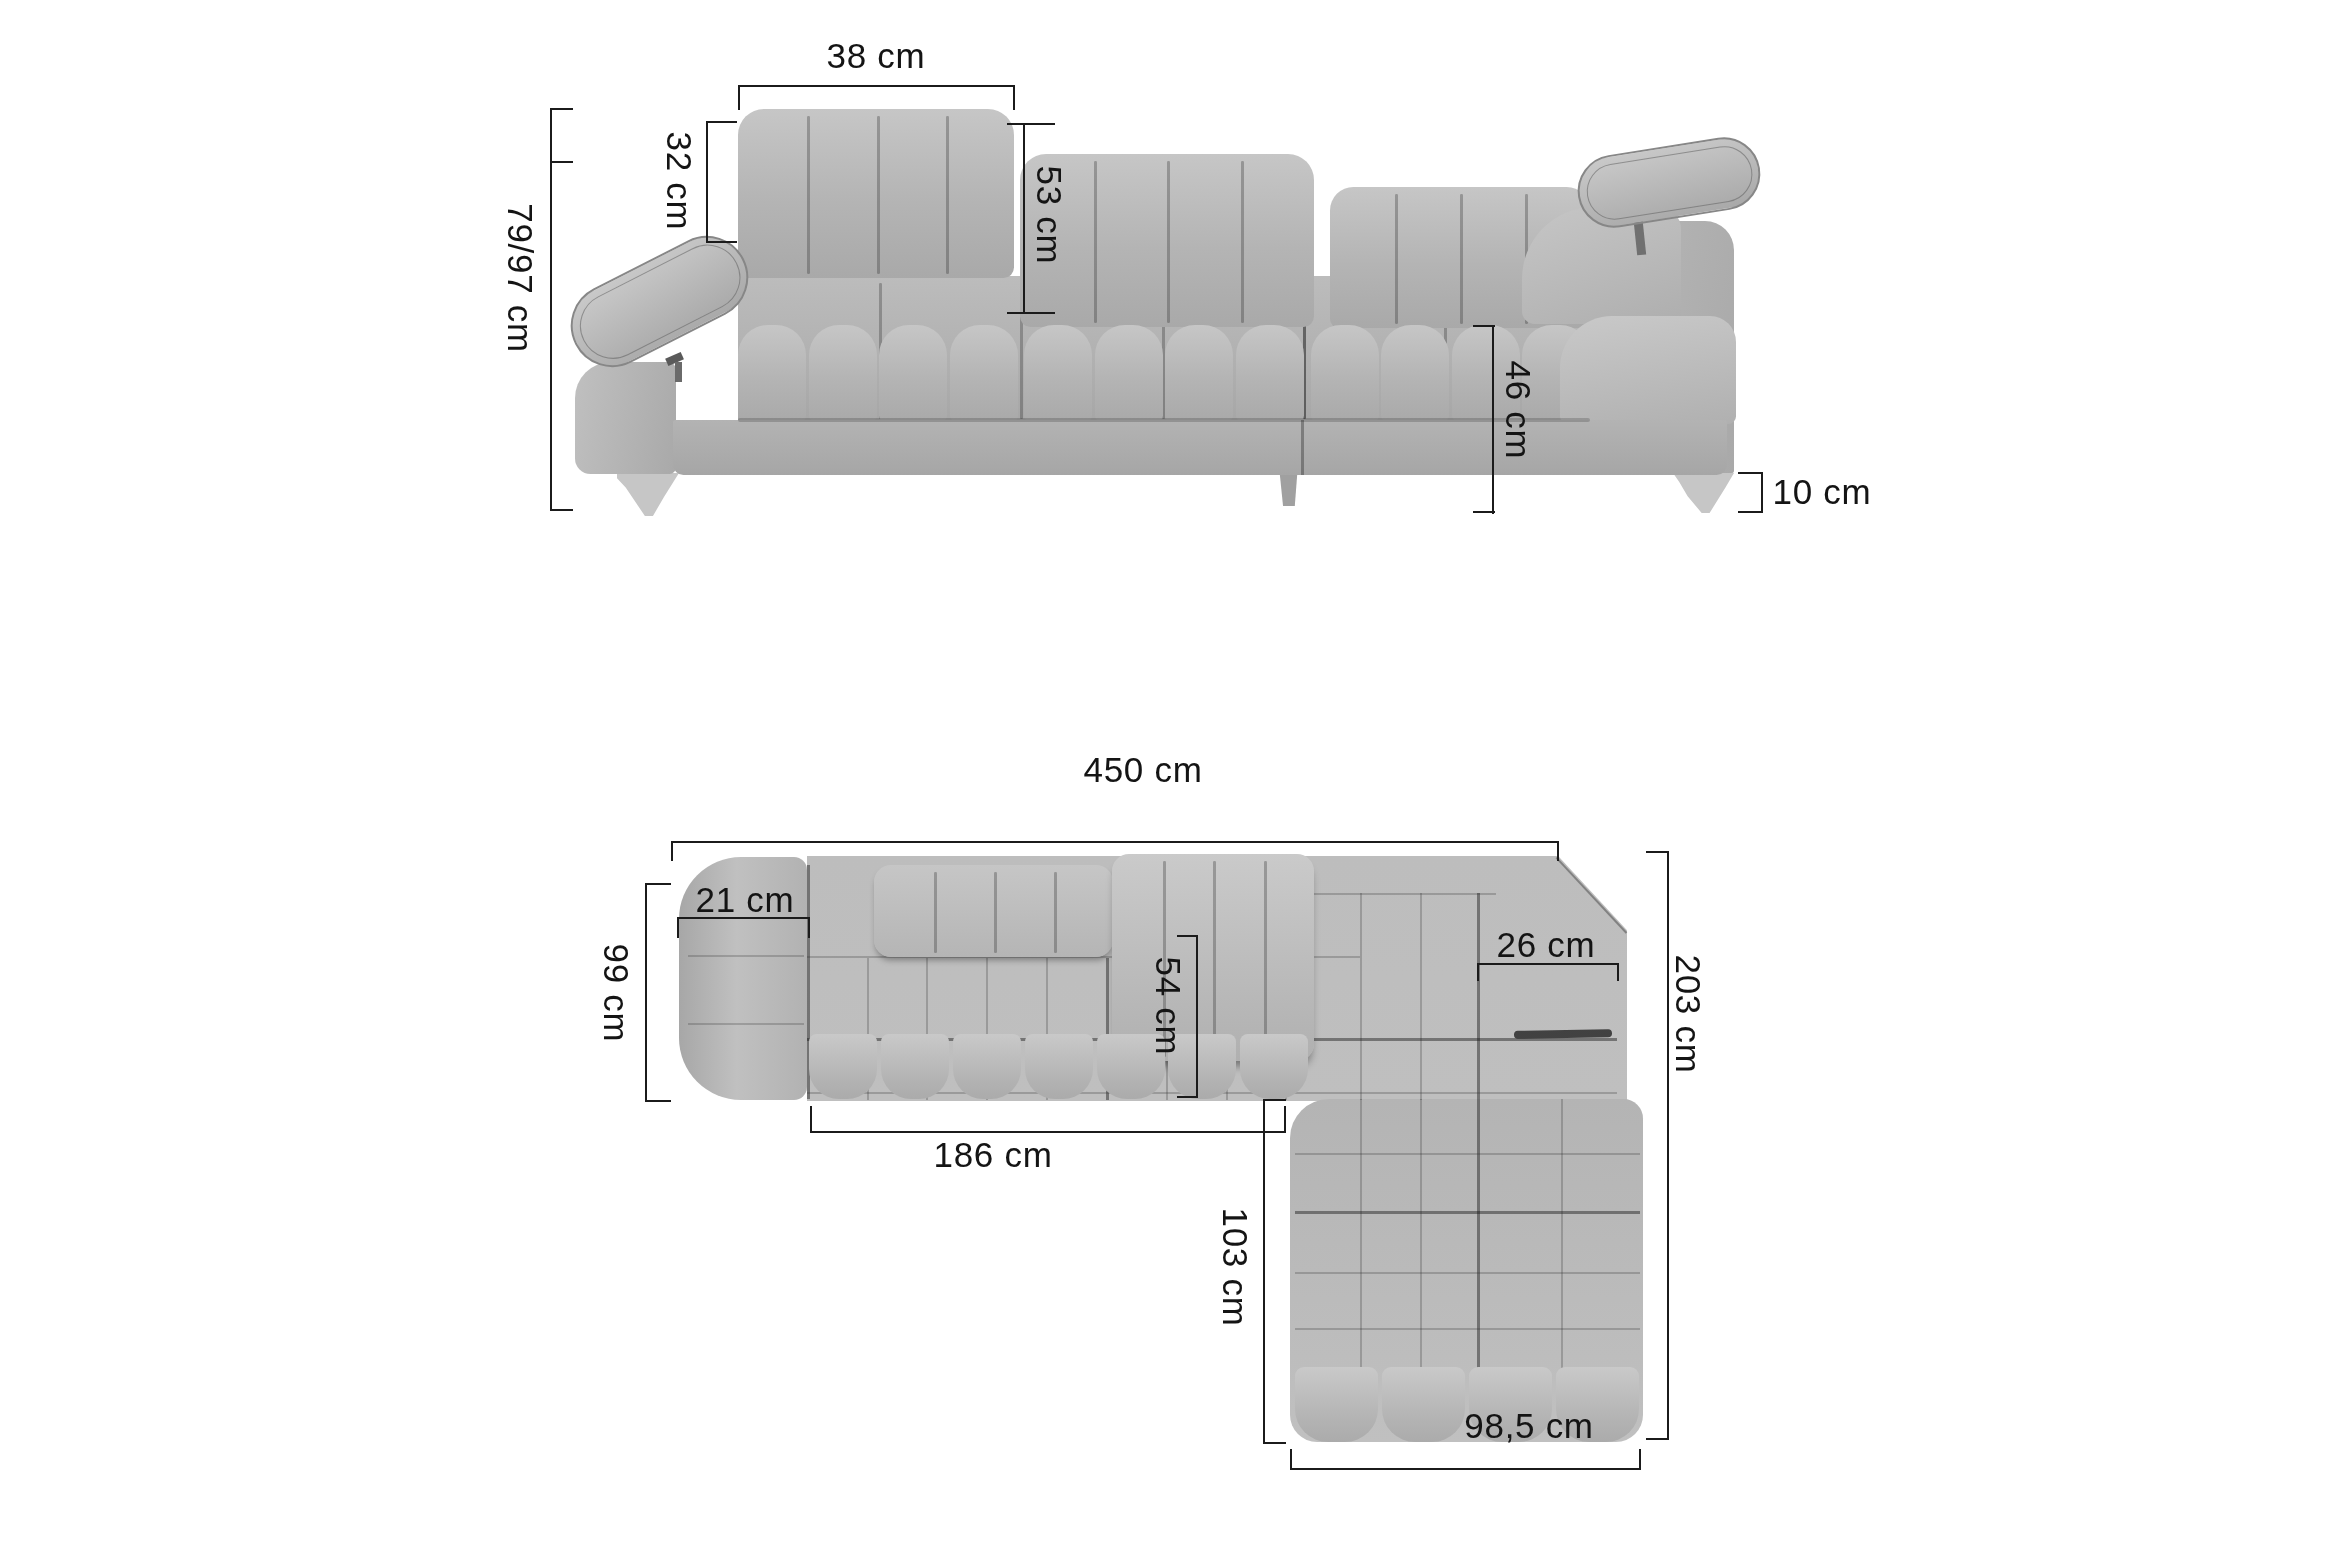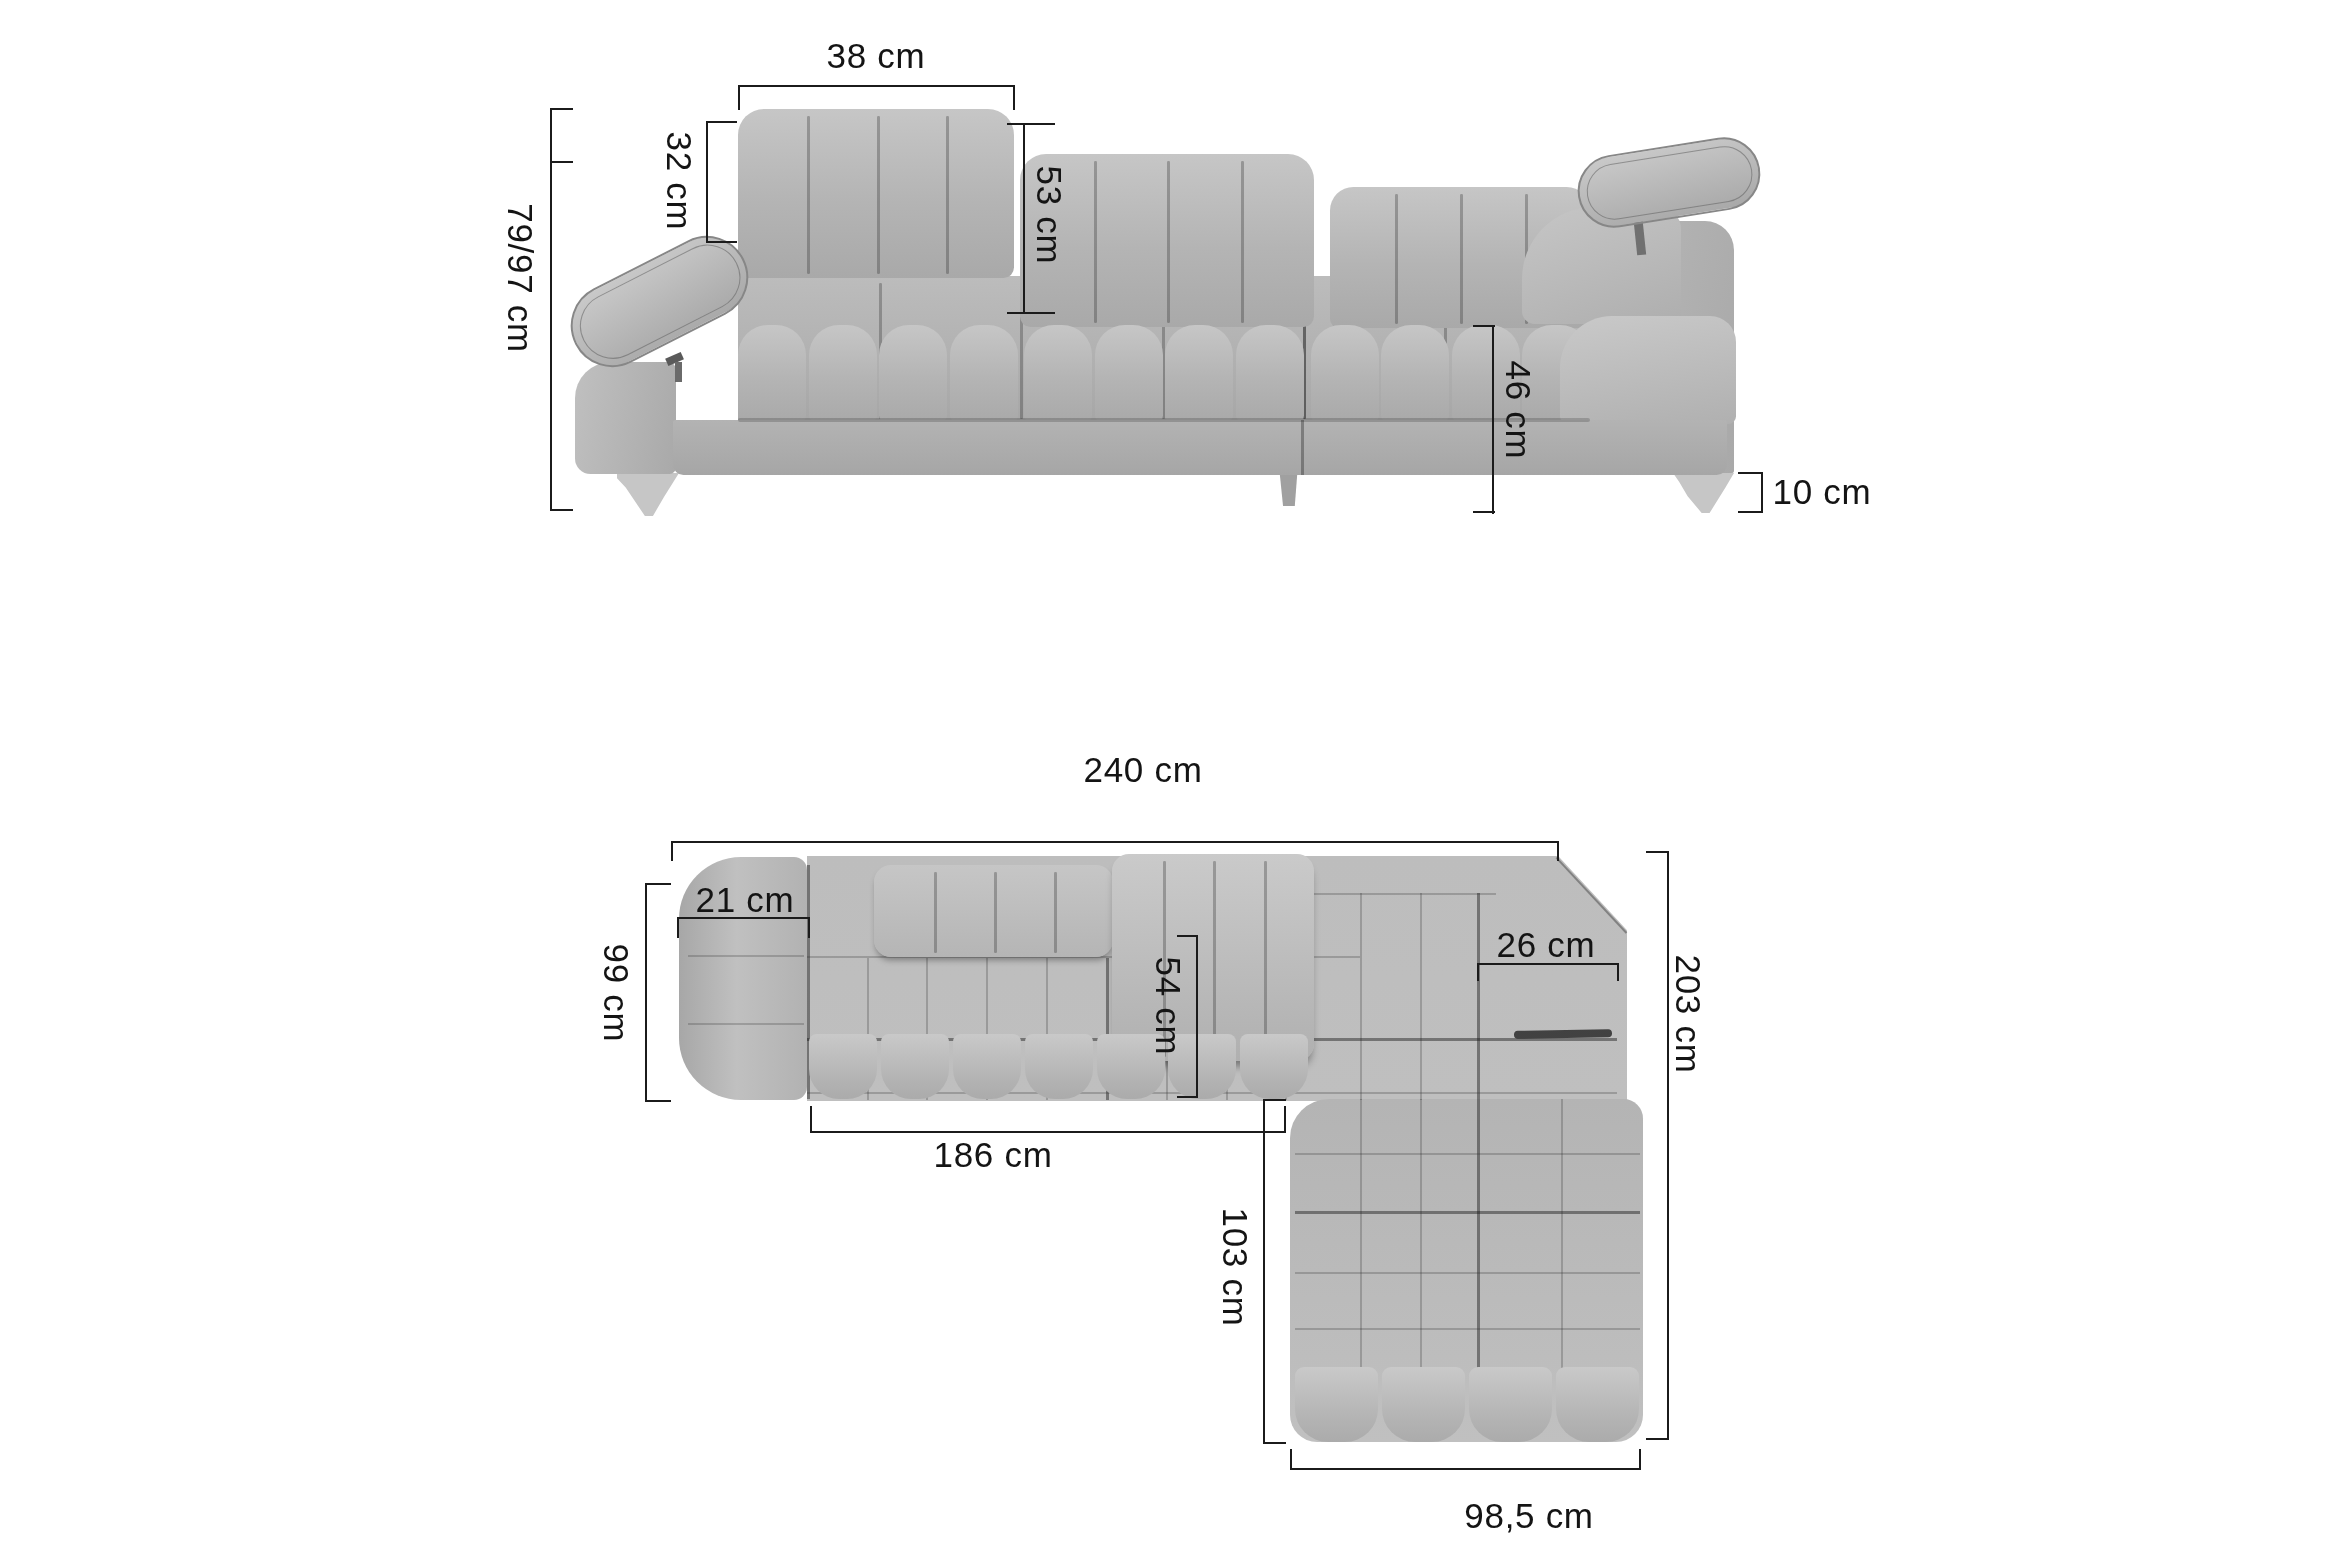--- a/index.html
+++ b/index.html
@@ -210,21 +210,21 @@
     <div class="bumprow" style="left:1295px;top:1367px;width:345px;height:75px;gap:3.9px;">
       <div class="bump" style="flex:0 0 83px;border-radius:9px 9px 33px 33px;"></div>
       <div class="bump" style="flex:0 0 83px;border-radius:9px 9px 33px 33px;"></div>
       <div class="bump" style="flex:0 0 83px;border-radius:9px 9px 33px 33px;"></div>
       <div class="bump" style="flex:0 0 83px;border-radius:9px 9px 33px 33px;"></div>
     </div>
 
     <div class="dlh" style="left:671px;top:841px;width:887px;"></div>
     <div class="dlv" style="left:671px;top:841px;height:19.5px;"></div>
     <div class="dlv" style="left:1557px;top:841px;height:19.5px;"></div>
-    <span class="dim-label" style="left:1143px;top:770px;">240 cm</span>
+    <span class="dim-label" style="left:1143px;top:770px;">450 cm</span>
 
     <div class="dlv" style="left:645px;top:883px;height:219px;"></div>
     <div class="dlh" style="left:645px;top:883px;width:26px;"></div>
     <div class="dlh" style="left:645px;top:1100px;width:26px;"></div>
     <span class="dim-label vert" style="left:616px;top:993px;">99 cm</span>
 
     <div class="dlh" style="left:677px;top:917px;width:133px;"></div>
     <div class="dlv" style="left:677px;top:917px;height:21px;"></div>
     <div class="dlv" style="left:808px;top:917px;height:21px;"></div>
     <span class="dim-label" style="left:745px;top:900px;">21 cm</span>
@@ -240,21 +240,21 @@
     <span class="dim-label" style="left:993px;top:1155px;">186 cm</span>
 
     <div class="dlv" style="left:1263px;top:1099px;height:345px;"></div>
     <div class="dlh" style="left:1263px;top:1099px;width:23.4px;"></div>
     <div class="dlh" style="left:1263px;top:1442px;width:23.4px;"></div>
     <span class="dim-label vert" style="left:1235px;top:1267px;">103 cm</span>
 
     <div class="dlh" style="left:1290px;top:1468px;width:351px;"></div>
     <div class="dlv" style="left:1290px;top:1449px;height:21px;"></div>
     <div class="dlv" style="left:1639px;top:1449px;height:21px;"></div>
-    <span class="dim-label" style="left:1529px;top:1516px;">98,5 cm</span>
+    <span class="dim-label" style="left:1529px;top:1426px;">98,5 cm</span>
 
     <div class="dlh" style="left:1477px;top:963px;width:142px;"></div>
     <div class="dlv" style="left:1477px;top:963px;height:18px;"></div>
     <div class="dlv" style="left:1617px;top:963px;height:18px;"></div>
     <span class="dim-label" style="left:1546px;top:945px;">26 cm</span>
 
     <div class="dlv" style="left:1667px;top:851px;height:589px;"></div>
     <div class="dlh" style="left:1646px;top:851px;width:23px;"></div>
     <div class="dlh" style="left:1646px;top:1438px;width:23px;"></div>
     <span class="dim-label vert" style="left:1688px;top:1014px;">203 cm</span>

